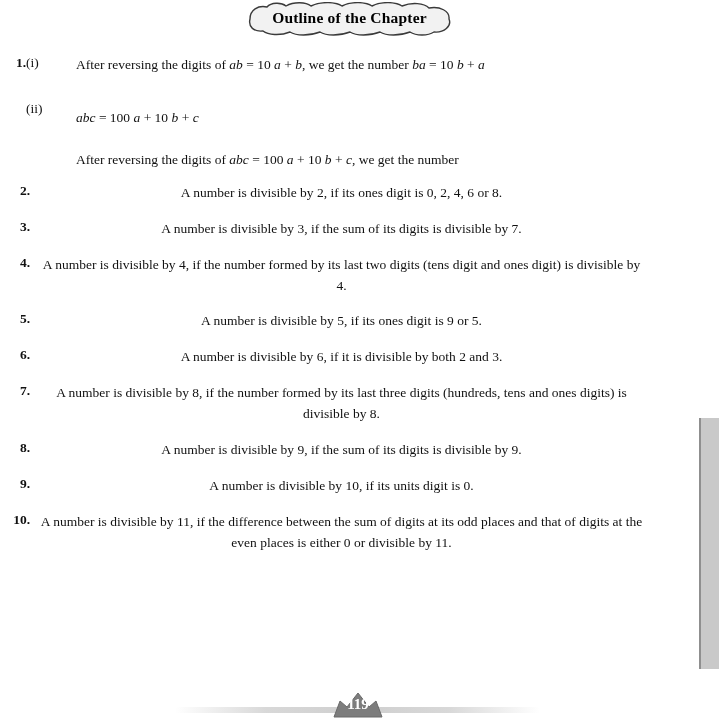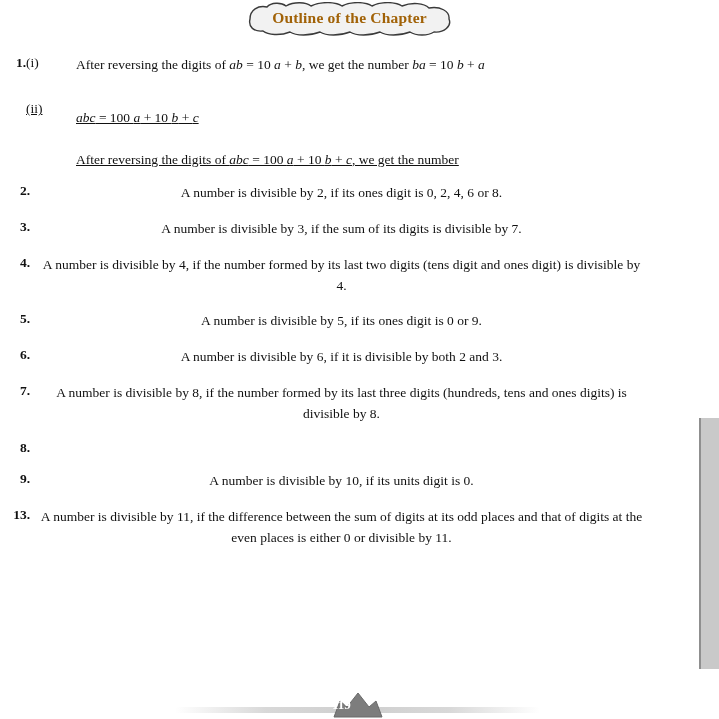--- a/index.html
+++ b/index.html
@@ -37,21 +37,21 @@
   .banner-title {
     position: absolute;
     left: 232px;
     top: 9px;
     width: 235px;
     text-align: center;
     font-family: "Liberation Serif", serif;
     font-weight: bold;
     font-size: 15.5px;
     letter-spacing: 0.2px;
-    color: #a16207;
+    color: #000000;
   }
 
   
   .content {
     position: absolute;
     top: 48px;
     left: 0;
     width: 719px;
   }
 
@@ -173,22 +173,23 @@
     left: 332px;
     bottom: 0px;
     width: 52px;
     height: 28px;
   }
   .footer-num {
     position: absolute;
     left: 332px;
     bottom: 6px;
     width: 52px;
+    text-align: center;
     font-family: "Liberation Serif", serif;
-    font-size: 13px;
+    font-size: 15px;
     font-weight: bold;
     color: #ffffff;
   }
 </style>
 </head>
 <body>
 
 <div class="header-wrap">
   <div class="banner">
     <svg width="235" height="34" viewBox="0 0 235 34" xmlns="http://www.w3.org/2000/svg">
@@ -220,21 +221,21 @@
     <div class="num">1.</div>
     <div class="sub-list">
 
       <div class="sub-item">
         <div class="sub-marker">(i)</div>
         <div class="sub-body">
           <div class="line indent">After reversing the digits of <i class="v">ab</i> = 10 <i class="v">a</i> + <i class="v">b</i>, we get the number <i class="v">ba</i> = 10 <i class="v">b</i> + <i class="v">a</i></div>
         </div>
       </div>
 
-      <div class="sub-item" style="margin-top:12px;text-decoration:underline;">
+      <div class="sub-item" style="margin-top:12px;">
         <div class="sub-marker">(ii)</div>
         <div class="sub-body">
           <div class="line indent" style="padding-top:14px;"><i class="v">abc</i> = 100 <i class="v">a</i> + 10 <i class="v">b</i> + <i class="v">c</i></div>
           <div class="line indent" style="padding-top:14px;">After reversing the digits of <i class="v">abc</i> = 100 <i class="v">a</i> + 10 <i class="v">b</i> + <i class="v">c</i>, we get the number</div>
         </div>
       </div>
 
     </div>
   </div>
 
@@ -250,44 +251,45 @@
       <div class="body-text">A number is divisible by 3, if the sum of its digits is divisible by 7.</div>
     </div>
 
     <div class="rule">
       <div class="num">4.</div>
       <div class="body-text">A number is divisible by 4, if the number formed by its last two digits (tens digit and ones digit) is divisible by 4.</div>
     </div>
 
     <div class="rule">
       <div class="num">5.</div>
-      <div class="body-text">A number is divisible by 5, if its ones digit is 0 or 9.</div>
+      <div class="body-text">A number is divisible by 5, if its ones digit is 9 or 5.</div>
     </div>
 
     <div class="rule">
       <div class="num">6.</div>
       <div class="body-text">A number is divisible by 6, if it is divisible by both 2 and 3.</div>
     </div>
 
     <div class="rule">
       <div class="num">7.</div>
       <div class="body-text">A number is divisible by 8, if the number formed by its last three digits (hundreds, tens and ones digits) is divisible by 8.</div>
     </div>
 
     <div class="rule">
       <div class="num">8.</div>
+      <div class="body-text">A number is divisible by 9, if the sum of its digits is divisible by 9.</div>
     </div>
 
     <div class="rule">
       <div class="num">9.</div>
       <div class="body-text">A number is divisible by 10, if its units digit is 0.</div>
     </div>
 
     <div class="rule">
-      <div class="num">13.</div>
+      <div class="num">10.</div>
       <div class="body-text">A number is divisible by 11, if the difference between the sum of digits at its odd places and that of digits at the even places is either 0 or divisible by 11.</div>
     </div>
 
   </div>
 </div>
 
 <div class="right-bar-edge"></div>
 <div class="right-bar"></div>
 
 <div class="footer">

